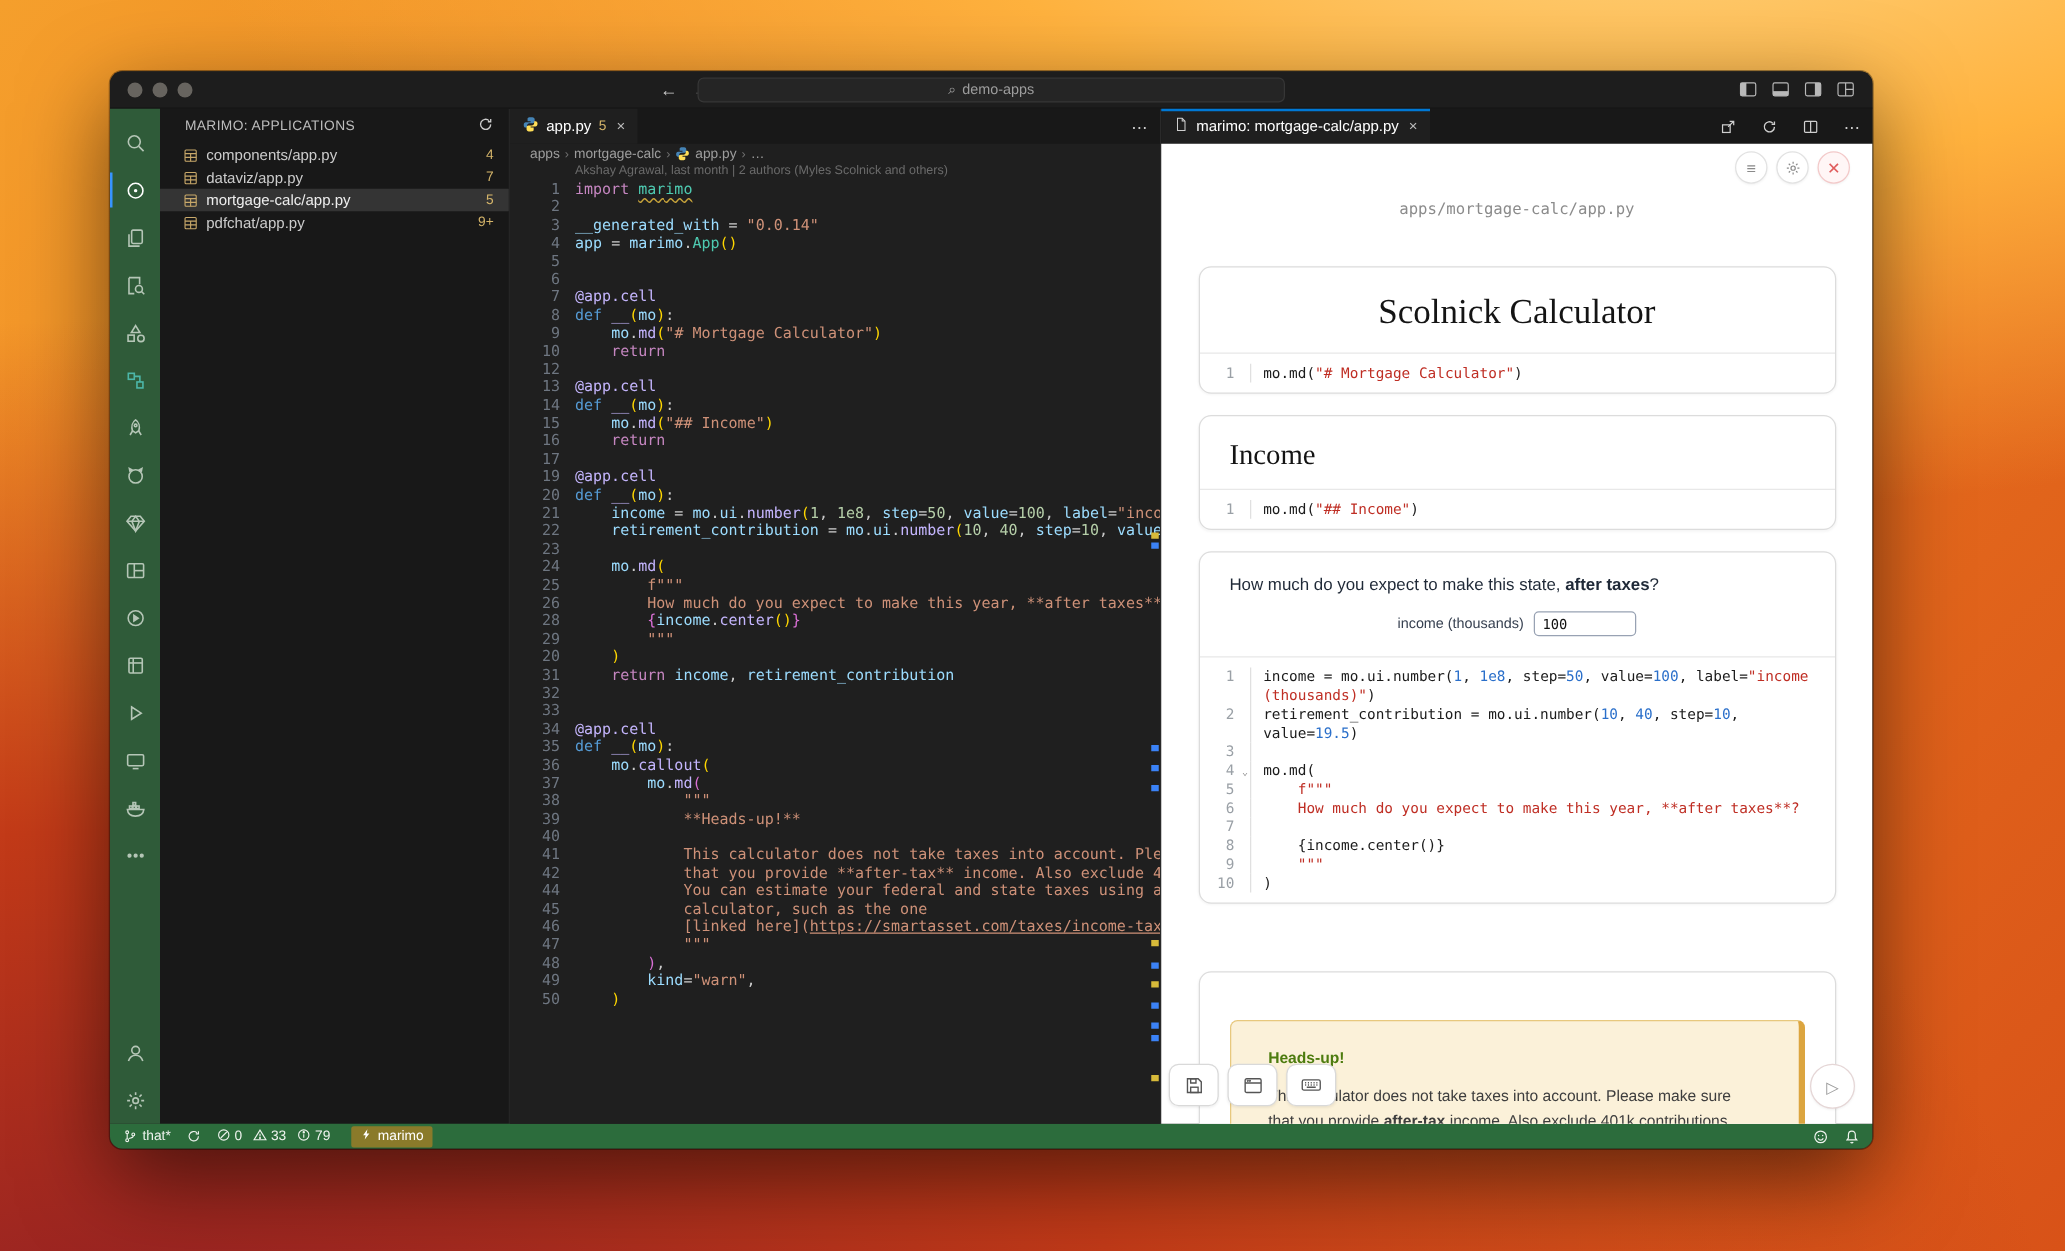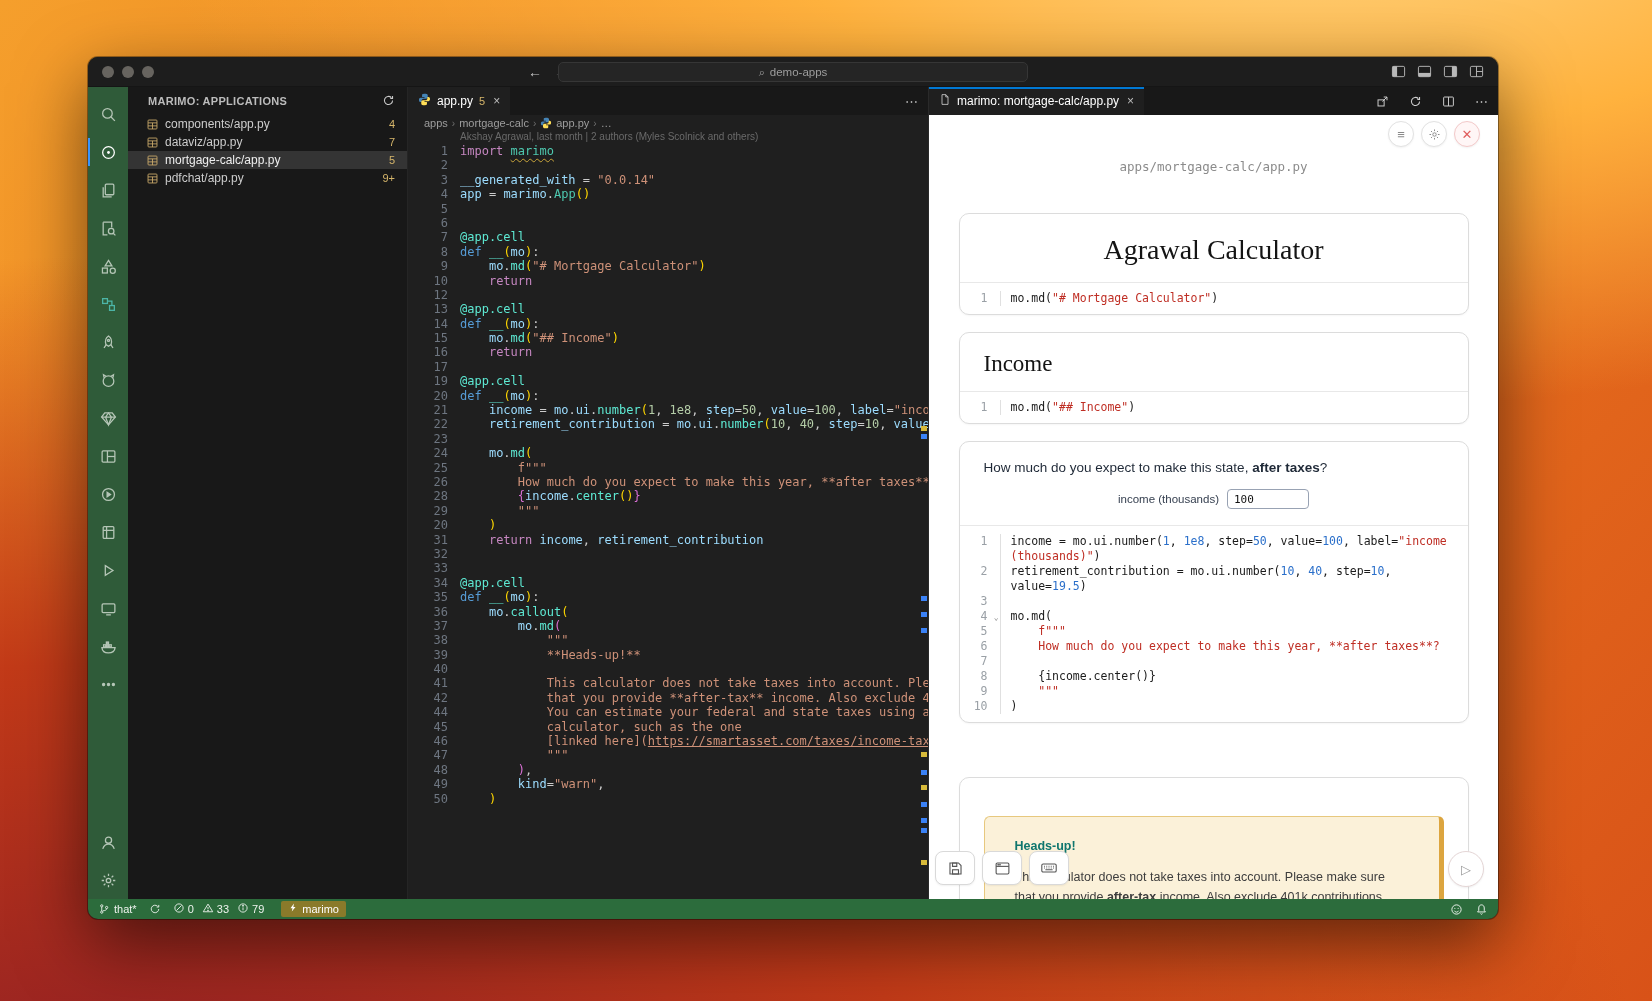--- a/index.html
+++ b/index.html
@@ -34,21 +34,21 @@
   .main { flex:1 1 auto; display:flex; min-height:0; }
   
   .activitybar { width:40px; background:#2f5b39; display:flex; flex-direction:column; align-items:center; padding-top:8px; position:relative; }
   .ai { width:40px; height:38px; display:flex; align-items:center; justify-content:center; color:#cdd9cd; position:relative; opacity:.85; }
   .ai.active { color:#ffffff; opacity:1; }
   .ai.active::before { content:""; position:absolute; left:0; top:5px; bottom:5px; width:2px; background:#3794ff; }
   .ai.teal { color:#52c7bc; }
   .ai-spacer { flex:1 1 auto; }
   
   .sidebar { width:280px; background:#181818; border-right:1px solid #252525; display:flex; flex-direction:column; }
-  .sb-header { height:28px; display:flex; align-items:center; padding:0 12px 0 20px; color:#bcbcbc; font-size:11px; font-weight:bold; letter-spacing:.3px; }
+  .sb-header { height:28px; display:flex; align-items:center; padding:0 12px 0 20px; color:#bcbcbc; font-size:11px; font-weight:normal; letter-spacing:.3px; }
   .sb-header .sp { flex:1; }
   .sb-header .refresh { color:#cccccc; }
   .sb-row { height:18px; display:flex; align-items:center; padding:0 12px 0 18px; color:#cccccc; font-size:12px; cursor:pointer; }
   .sb-row.selected { background:#343434; color:#eeeeee; }
   .sb-row .nb { margin-right:6px; color:#c9a96a; display:flex; }
   .sb-row .nm { flex:1; white-space:nowrap; overflow:hidden; }
   .sb-row .bd { color:#d5b56a; font-size:11px; }
   
   .editorgroup { width:520px; background:#1f1f1f; display:flex; flex-direction:column; position:relative; min-width:0; }
   .tabbar { height:28px; background:#181818; display:flex; align-items:stretch; flex:0 0 28px; }
@@ -58,21 +58,21 @@
   .tab.blue-top::after { content:""; position:absolute; left:0; right:0; top:0; height:2px; background:#0078d4; }
   .tab-fill { flex:1; }
   .tab-more { display:flex; align-items:center; padding:0 10px; color:#cfcfcf; font-size:13px; }
   .breadcrumbs { height:16px; display:flex; align-items:center; gap:4px; padding-left:16px; font-size:11px; color:#9d9d9d; }
   .breadcrumbs .sep { color:#6f6f6f; font-size:10px; }
   .blame { height:13px; font-size:10px; color:#6a6a6a; padding-left:52px; white-space:nowrap; overflow:hidden; }
   .code { flex:1; overflow:hidden; position:relative; font-family:"DejaVu Sans Mono", monospace; font-size:12px; line-height:14.4px; }
   .cl { display:flex; height:14.4px; white-space:pre; }
   .ln { width:40px; flex:0 0 40px; text-align:right; color:#6e7681; padding-right:0; }
   .cc { padding-left:12px; white-space:pre; }
-  .tk-k{color:#C586C0}.tk-d{color:#569CD6}.tk-f{color:#5eead4}.tk-v{color:#9CDCFE}
+  .tk-k{color:#C586C0}.tk-d{color:#569CD6}.tk-f{color:#c4b5fd}.tk-v{color:#9CDCFE}
   .tk-t{color:#4EC9B0}.tk-s{color:#CE9178}.tk-n{color:#B5CEA8}.tk-p{color:#cccccc}
   .tk-b{color:#FFD700}.tk-c{color:#DA70D6}
   .tk-u{color:#CE9178;text-decoration:underline}
   .tk-w{color:#4EC9B0;text-decoration:underline wavy #c8a43a;text-underline-offset:3px;text-decoration-thickness:1px;}
   .ruler { position:absolute; right:1px; top:0; bottom:0; width:6px; }
   .ruler i { position:absolute; right:0; width:6px; height:5px; display:block; }
   
   .rightgroup { width:570px; display:flex; flex-direction:column; border-left:1px solid #2a2a2a; min-width:0; }
   .webview { flex:1; background:#ffffff; position:relative; overflow:hidden; font-family:"Liberation Sans", sans-serif; }
   .wv-top { height:44px; position:relative; }
@@ -95,21 +95,21 @@
   .tk-wp{color:#1b1b1b}.tk-ws{color:#bf2e24}.tk-wn{color:#2a6fca}
   .card2 { margin-top:17px; }
   .card3 { margin-top:17px; }
   .q { font-size:13.5px; color:#1f2937; padding:18px 24px 0; }
   .q b { font-weight:bold; }
   .inrow { display:flex; align-items:center; justify-content:center; gap:8px; margin:14px 0 16px; }
   .inrow label { font-size:11.5px; color:#374151; }
   .inrow input { width:82px; height:20px; border:1px solid #98a2b3; border-radius:4px; font-family:"DejaVu Sans Mono", monospace; font-size:11px; padding:0 6px; color:#111; }
   .card4 { margin-top:54px; height:400px; }
   .callout { margin:38px 24px 0; background:#fbf1d9; border:1px solid #e7c87e; border-right:5px solid #dca53f; border-radius:6px; padding:22px 30px 26px; }
-  .callout h4 { font-size:12.5px; color:#0f766e; margin-bottom:14px; font-weight:bold; }
+  .callout h4 { font-size:12.5px; color:#4d7c0f; margin-bottom:14px; font-weight:bold; }
   .callout p { font-size:12.5px; color:#3d3d3d; line-height:1.6; margin-top:10px; }
   .float-btns { position:absolute; left:6px; bottom:14px; display:flex; gap:7px; }
   .fbtn { width:40px; height:34px; background:#fff; border:1px solid #d9d9d9; border-radius:8px; color:#555; display:flex; align-items:center; justify-content:center; box-shadow:0 1px 2px rgba(0,0,0,.06); }
   .playbtn { position:absolute; right:14px; bottom:12px; width:36px; height:36px; border-radius:50%; background:#fff; border:1px solid #e5d6d6; color:#9a9a9a; display:flex; align-items:center; justify-content:center; font-size:13px; box-shadow:0 1px 2px rgba(0,0,0,.06); }
   
   .statusbar { height:20px; flex:0 0 20px; background:#2c6c3c; color:#eef3ee; font-size:11px; display:flex; align-items:center; padding:0 10px; gap:12px; }
   .sb-item { display:flex; align-items:center; gap:4px; }
   .sb-item svg { display:block; }
   .sb-marimo { background:#8a7a2a; color:#fff; padding:1px 7px 2px; border-radius:2px; display:flex; align-items:center; gap:4px; }
   .sb-fill { flex:1; }
@@ -483,21 +483,21 @@
                   <path d="M8 1.8v2M8 12.2v2M1.8 8h2M12.2 8h2M3.7 3.7l1.4 1.4M10.9 10.9l1.4 1.4M12.3 3.7l-1.4 1.4M5.1 10.9l-1.4 1.4"></path>
                 </svg>
               </div>
             <div class="cbtn red">✕</div>
           </div>
         </div>
         <div class="wv-filename">apps/mortgage-calc/app.py</div>
         <div class="wv-col">
 
           <div class="card card1">
-            <div class="card-title-xl">Agrawal Calculator</div>
+            <div class="card-title-xl">Scolnick Calculator</div>
             <div class="card-div"></div>
             <div class="wcode" id="wcode1">
                 <div class="wrow">
                   <span class="wln">1</span>
                   <span class="wtxt"><span class="tk-wp">mo.md(</span><span class="tk-ws">"# Mortgage Calculator"</span><span class="tk-wp">)</span></span>
                 </div>
               </div>
           </div>
 
           <div class="card card2">

